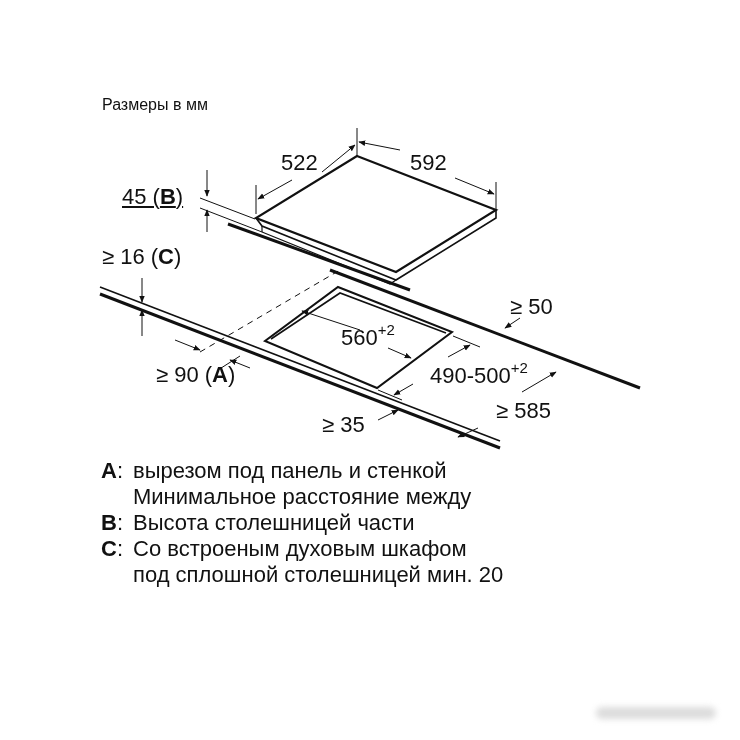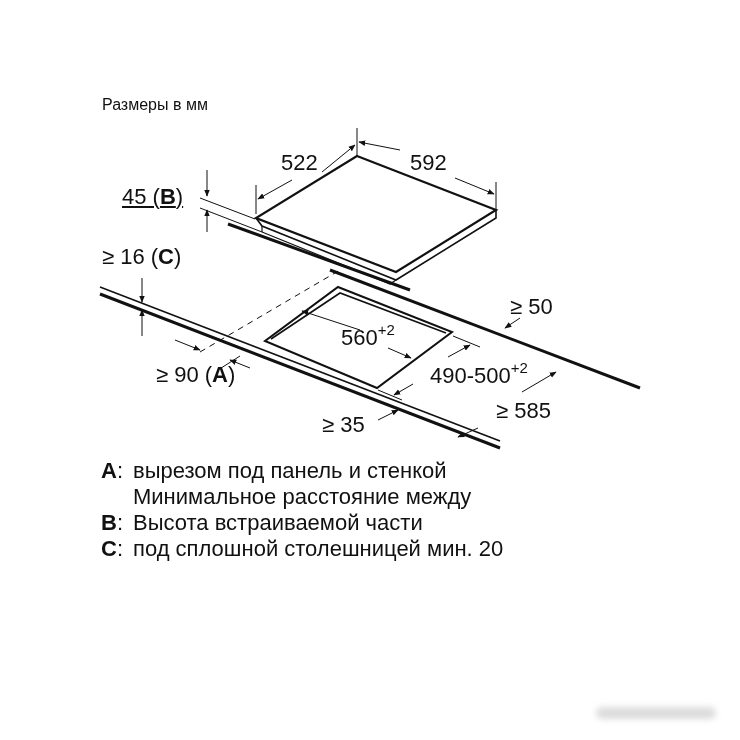--- a/index.html
+++ b/index.html
@@ -117,24 +117,25 @@
   <div class="row">
     <div class="key"><b>A</b>:</div>
     <div class="txt">
         <div>вырезом под панель и стенкой</div>
         <div>Минимальное расстояние между</div>
       </div>
   </div>
   <div class="row">
     <div class="key"><b>B</b>:</div>
     <div class="txt">
-        <div>Высота встраиваемой части</div>
+        <div>Высота столешницей части</div>
       </div>
   </div>
   <div class="row">
     <div class="key"><b>C</b>:</div>
     <div class="txt">
+        <div>Со встроеным духовым шкафом</div>
         <div>под сплошной столешницей мин. 20</div>
       </div>
   </div>
 </div>
 
 <div class="watermark"></div>
 
 </body></html>

